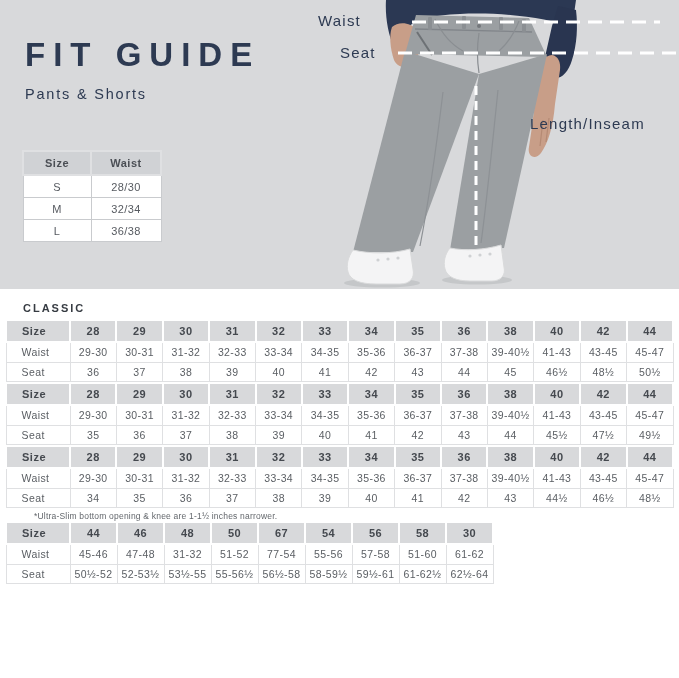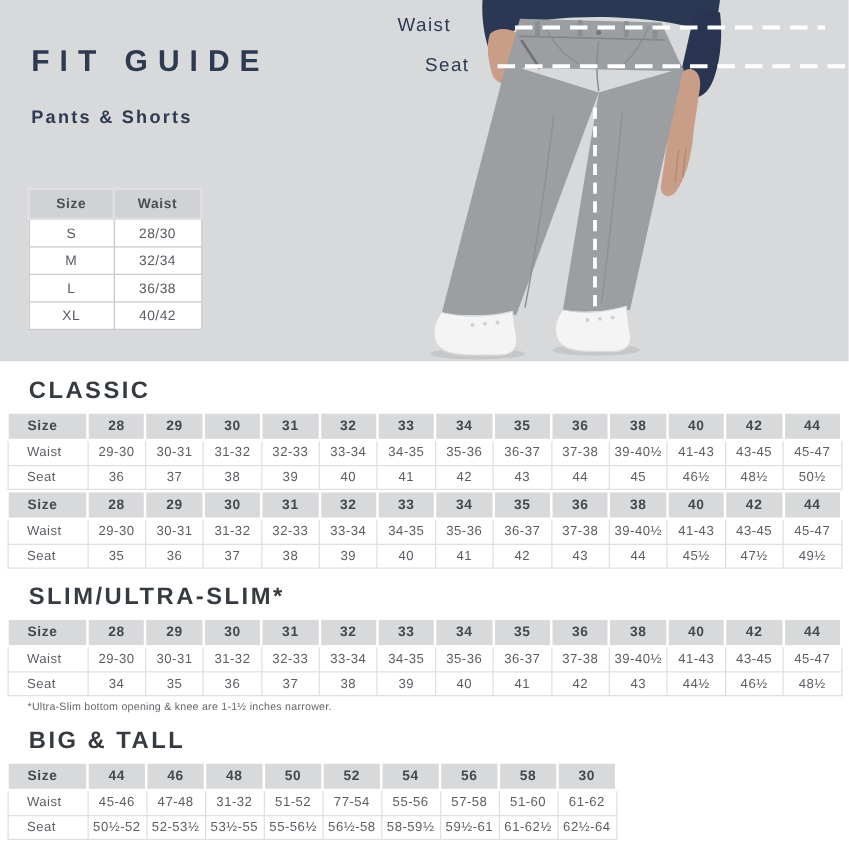--- a/index.html
+++ b/index.html
@@ -1,41 +1,41 @@
 <!DOCTYPE html>
 <html><head>
 <meta charset="utf-8">
 <style>
   html,body{margin:0;padding:0;background:#fff;}
   body{width:679px;height:678px;overflow:hidden;font-family:"Liberation Sans",sans-serif;-webkit-font-smoothing:antialiased;}
 
   
   .hero{position:relative;width:679px;height:289px;background:#d8d9db;overflow:hidden;}
-  .hero-title{position:absolute;left:25px;top:36px;font-size:24px;font-weight:700;letter-spacing:8px;color:#2d3a52;}
-  .hero-subtitle{position:absolute;left:25px;top:86px;font-size:14.5px;font-weight:700;letter-spacing:1.8px;color:#2d3a52;}
+  .hero-title{position:absolute;left:25px;top:36px;font-size:33px;font-weight:700;letter-spacing:8px;color:#2d3a52;}
+  .hero-subtitle{position:absolute;left:25px;top:86px;font-size:14.5px;font-weight:400;letter-spacing:1.8px;color:#2d3a52;}
 
   .hero-table{position:absolute;left:22px;top:150px;width:138px;border-collapse:collapse;table-layout:fixed;}
   .hero-table th{height:20px;background:#d0d2d5;color:#4b4f55;font-size:11px;font-weight:700;letter-spacing:.5px;border:2px solid #dfe0e2;}
   .hero-table td{height:19px;background:#fff;color:#565a60;font-size:11px;text-align:center;letter-spacing:.4px;border:1px solid #c9cbce;}
 
   .measure-label{position:absolute;font-size:15px;letter-spacing:1.2px;color:#2d3a52;font-weight:500;}
   .waist-label{left:318px;top:12px;}
   .seat-label{left:340px;top:44px;}
   .length-label{left:530px;top:115px;}
 
   .model-svg{position:absolute;top:0;right:0;}
 
   
   #sections-root{padding-top:1px;}
-  .size-section h2{margin:12px 0 5px 23px;font-size:19px;font-weight:700;letter-spacing:2px;color:#363b42;}
+  .size-section h2{margin:12px 0 5px 23px;font-size:11px;font-weight:700;letter-spacing:2px;color:#363b42;}
   .size-chart{border-collapse:collapse;table-layout:fixed;margin-left:5px;}
   .size-chart th{height:20px;background:#d8d9db;color:#45494f;font-size:11px;font-weight:600;letter-spacing:.5px;padding:0;border:2px solid #fff;}
   .size-chart td{height:18.5px;background:#fff;color:#5a5e63;font-size:10.5px;letter-spacing:.4px;text-align:center;padding:0;border:1px solid #dfe0e2;}
   .size-chart th:first-child,.size-chart td:first-child{text-align:left;padding-left:15px;}
-  .footnote{margin:3px 0 0 22px;font-size:8.5px;color:#63676c;letter-spacing:.2px;}
+  .footnote{margin:3px 0 0 34px;font-size:8.5px;color:#63676c;letter-spacing:.2px;}
 </style>
 </head>
 <body>
 
 <div class="hero">
 
   <div class="hero-title">FIT GUIDE</div>
   <div class="hero-subtitle">Pants &amp; Shorts</div>
 
   <table class="hero-table">
@@ -55,24 +55,20 @@
           <td>28/30</td>
         </tr>
         <tr>
           <td>M</td>
           <td>32/34</td>
         </tr>
         <tr>
           <td>L</td>
           <td>36/38</td>
         </tr>
-        <tr>
-          <td>XL</td>
-          <td>40/42</td>
-        </tr>
       </tbody>
     </table>
 
   <svg class="model-svg" width="379" height="289" viewBox="0 0 379 289">
 
     <path fill="#2b3853" d="M86,0 H276 L272,28 C248,17 198,12 160,14 C132,15 116,20 108,27 C100,34 96,41 94,47 C88,34 85,16 86,0 Z"></path>
 
     <path fill="#293550" d="M258,6 L276,10 C278,26 277,45 272,60 C268,74 259,81 251,77 C245,74 243,66 245,57 L252,26 Z"></path>
 
     <path fill="#c89e88" d="M252,55 C258,56 261,62 260,70 L255,104 C253,128 248,143 241,153 C235,161 227,156 229,147 C233,122 236,96 237,70 C239,61 245,56 252,55 Z"></path>
@@ -118,20 +114,21 @@
 
     <g stroke="#ffffff" fill="none">
       <path d="M112,22 H360" stroke-width="3.2" stroke-dasharray="14 8"></path>
       <path d="M98,53 H379" stroke-width="3.2" stroke-dasharray="14 8"></path>
       <path d="M176,86 V248" stroke-width="3" stroke-dasharray="9 6"></path>
     </g>
   </svg>
 
   <div class="measure-label waist-label">Waist</div>
   <div class="measure-label seat-label">Seat</div>
+  <div class="measure-label length-label">Length/Inseam</div>
 </div>
 
 <div id="sections-root">
     <section class="size-section">
       <h2>CLASSIC</h2>
       <table class="size-chart" style="width: 669px;">
         <colgroup>
           <col style="width: 64px;">
           <col>
           <col>
@@ -267,21 +264,20 @@
             <td>43</td>
             <td>44</td>
             <td>45½</td>
             <td>47½</td>
             <td>49½</td>
           </tr>
         </tbody>
       </table>
     </section>
     <section class="size-section">
-      <h2>SLIM/ULTRA-SLIM*</h2>
       <table class="size-chart" style="width: 669px;">
         <colgroup>
           <col style="width: 64px;">
           <col>
           <col>
           <col>
           <col>
           <col>
           <col>
           <col>
@@ -341,42 +337,41 @@
             <td>43</td>
             <td>44½</td>
             <td>46½</td>
             <td>48½</td>
           </tr>
         </tbody>
       </table>
       <p class="footnote">*Ultra-Slim bottom opening &amp; knee are 1-1½ inches narrower.</p>
     </section>
     <section class="size-section">
-      <h2>BIG &amp; TALL</h2>
       <table class="size-chart" style="width: 489px;">
         <colgroup>
           <col style="width: 64px;">
           <col>
           <col>
           <col>
           <col>
           <col>
           <col>
           <col>
           <col>
           <col>
         </colgroup>
         <thead>
           <tr>
             <th>Size</th>
             <th>44</th>
             <th>46</th>
             <th>48</th>
             <th>50</th>
-            <th>52</th>
+            <th>67</th>
             <th>54</th>
             <th>56</th>
             <th>58</th>
             <th>30</th>
           </tr>
         </thead>
         <tbody>
           <tr>
             <td>Waist</td>
             <td>45-46</td>

